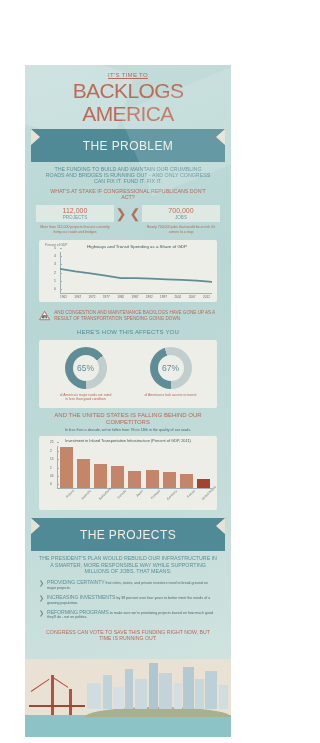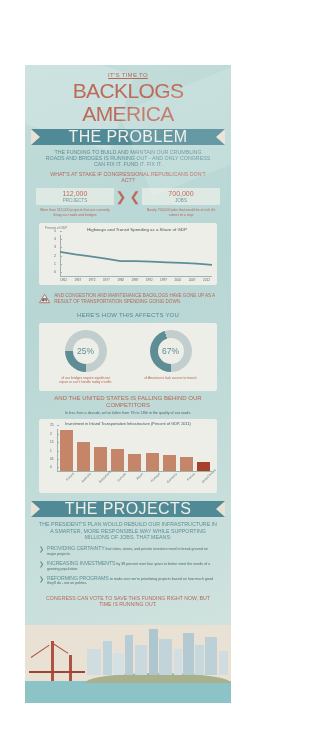--- a/index.html
+++ b/index.html
@@ -14,22 +14,22 @@
   .hero:before{content:"";position:absolute;left:-20px;top:-10px;width:120px;height:80px;
         background:rgba(255,255,255,.18);transform:rotate(18deg);}
   .hero:after{content:"";position:absolute;right:-30px;top:20px;width:130px;height:90px;
         background:rgba(255,255,255,.13);transform:rotate(-22deg);}
   .its-time{position:relative;text-align:center;color:#b6685a;font-size:6px;letter-spacing:.3px;
         text-decoration:underline;}
   .rebuild{position:relative;text-align:center;color:#bc6b58;font-size:21px;line-height:23px;
         letter-spacing:-.6px;font-weight:400;margin-top:1px;}
 
   
-  .ribbon{position:relative;margin:4px 0 0;height:16px;background:#4f8a96;color:#f2efe6;
-        display:flex;align-items:center;justify-content:center;font-size:16px;letter-spacing:.4px;}
+  .ribbon{position:relative;margin:4px 0 0;height:33px;background:#4f8a96;color:#f2efe6;
+        display:flex;align-items:center;justify-content:center;font-size:12px;letter-spacing:.4px;}
   .ribbon:before,.ribbon:after{content:"";position:absolute;top:0;width:0;height:0;
         border-top:8px solid transparent;border-bottom:8px solid transparent;}
   .ribbon:before{left:0;border-left:9px solid #e9e2d4;}
   .ribbon:after{right:0;border-right:9px solid #e9e2d4;}
 
   .lede{position:relative;text-align:center;color:#5d8f98;font-size:5.3px;line-height:6.2px;
         padding:4px 14px 0;}
   .lede2{position:relative;text-align:center;color:#b6685a;font-size:5.3px;line-height:6.2px;
         padding:3px 16px 0;}
 
@@ -181,24 +181,24 @@
           <circle cx="13" cy="12" r="1.7" fill="#5a6e72"></circle>
           <rect x="6" y="8" width="8" height="2.6" fill="#5a6e72"></rect>
         </svg>
         <div class="alert-txt">AND CONGESTION AND MAINTENANCE BACKLOGS HAVE GONE UP AS A RESULT OF TRANSPORTATION SPENDING GOING DOWN.</div>
       </div>
 
       <div class="affects">HERE'S HOW THIS AFFECTS YOU</div>
 
       <div class="panel donuts" id="donuts">
           <div class="donut-wrap">
-            <div class="donut" style="background: conic-gradient(from 180deg, rgb(95, 141, 150) 0deg, rgb(95, 141, 150) 25%, rgb(194, 205, 205) 25%, rgb(194, 205, 205) 100%);">
-              <div class="hole">25%</div>
+            <div class="donut" style="background: conic-gradient(from 180deg, rgb(95, 141, 150) 0deg, rgb(95, 141, 150) 65%, rgb(194, 205, 205) 65%, rgb(194, 205, 205) 100%);">
+              <div class="hole">65%</div>
             </div>
-            <div class="donut-cap">of our bridges require significant repair or can't handle today's traffic</div>
+            <div class="donut-cap">of America's major roads are rated in less than good condition</div>
           </div>
           <div class="donut-wrap">
             <div class="donut" style="background: conic-gradient(from 180deg, rgb(95, 141, 150) 0deg, rgb(95, 141, 150) 45%, rgb(194, 205, 205) 45%, rgb(194, 205, 205) 100%);">
               <div class="hole">67%</div>
             </div>
             <div class="donut-cap">of Americans lack access to transit</div>
           </div>
         </div>
 
       <div class="comp-head">AND THE UNITED STATES IS FALLING BEHIND OUR COMPETITORS</div>

